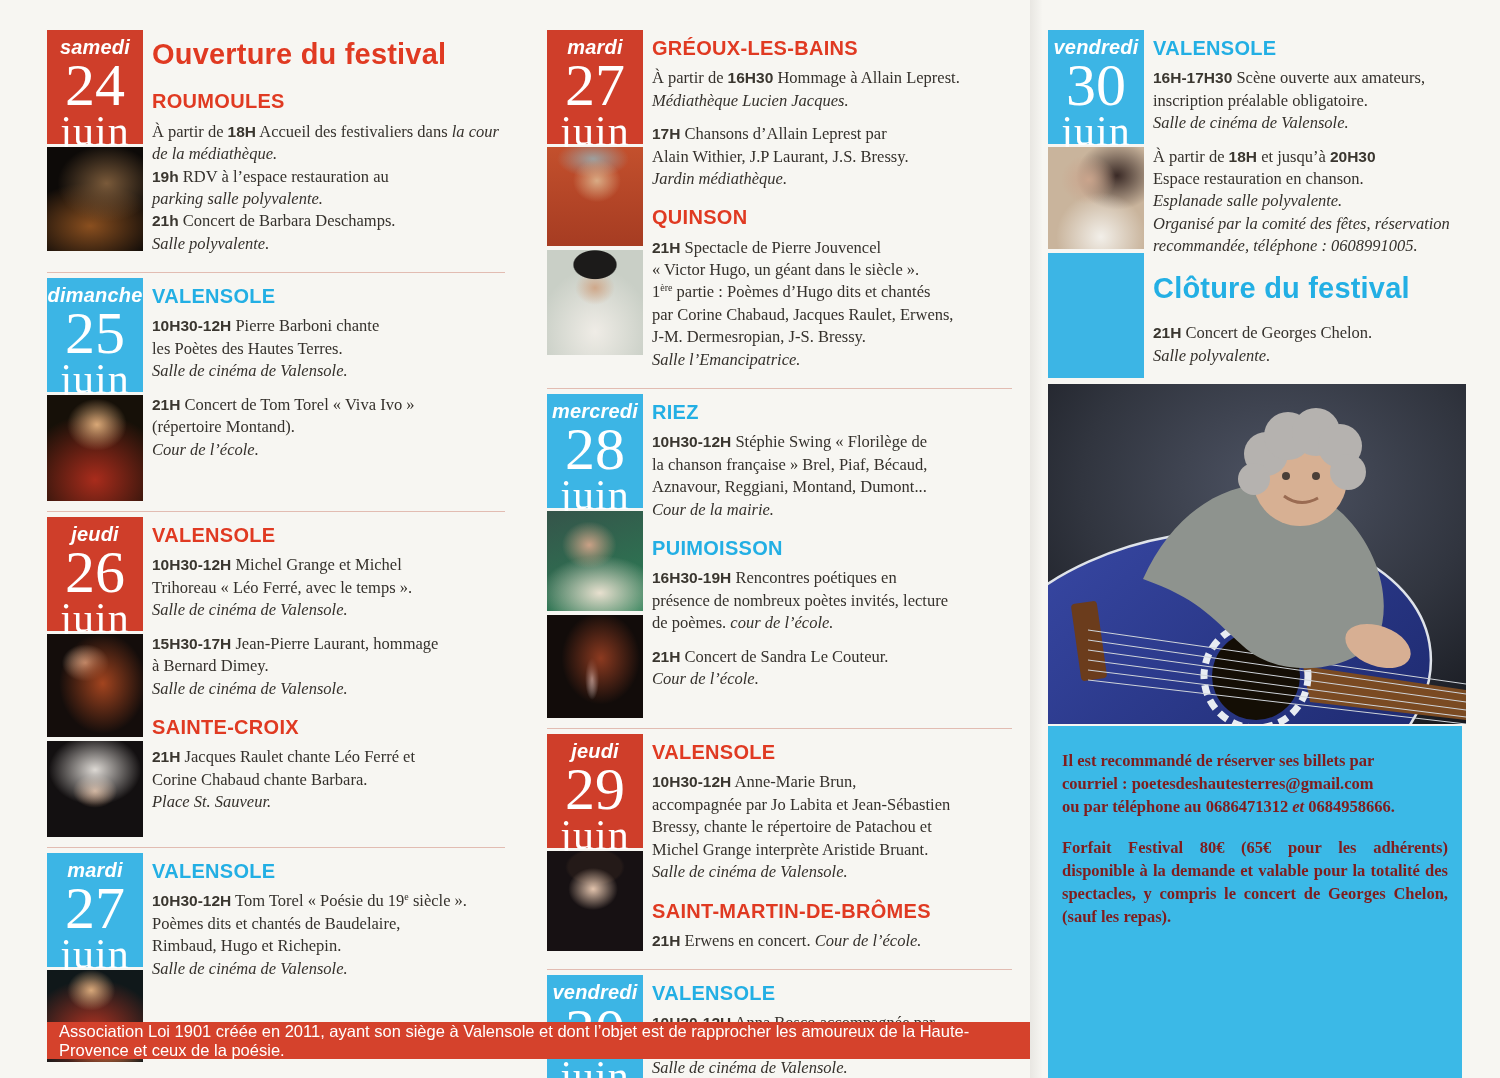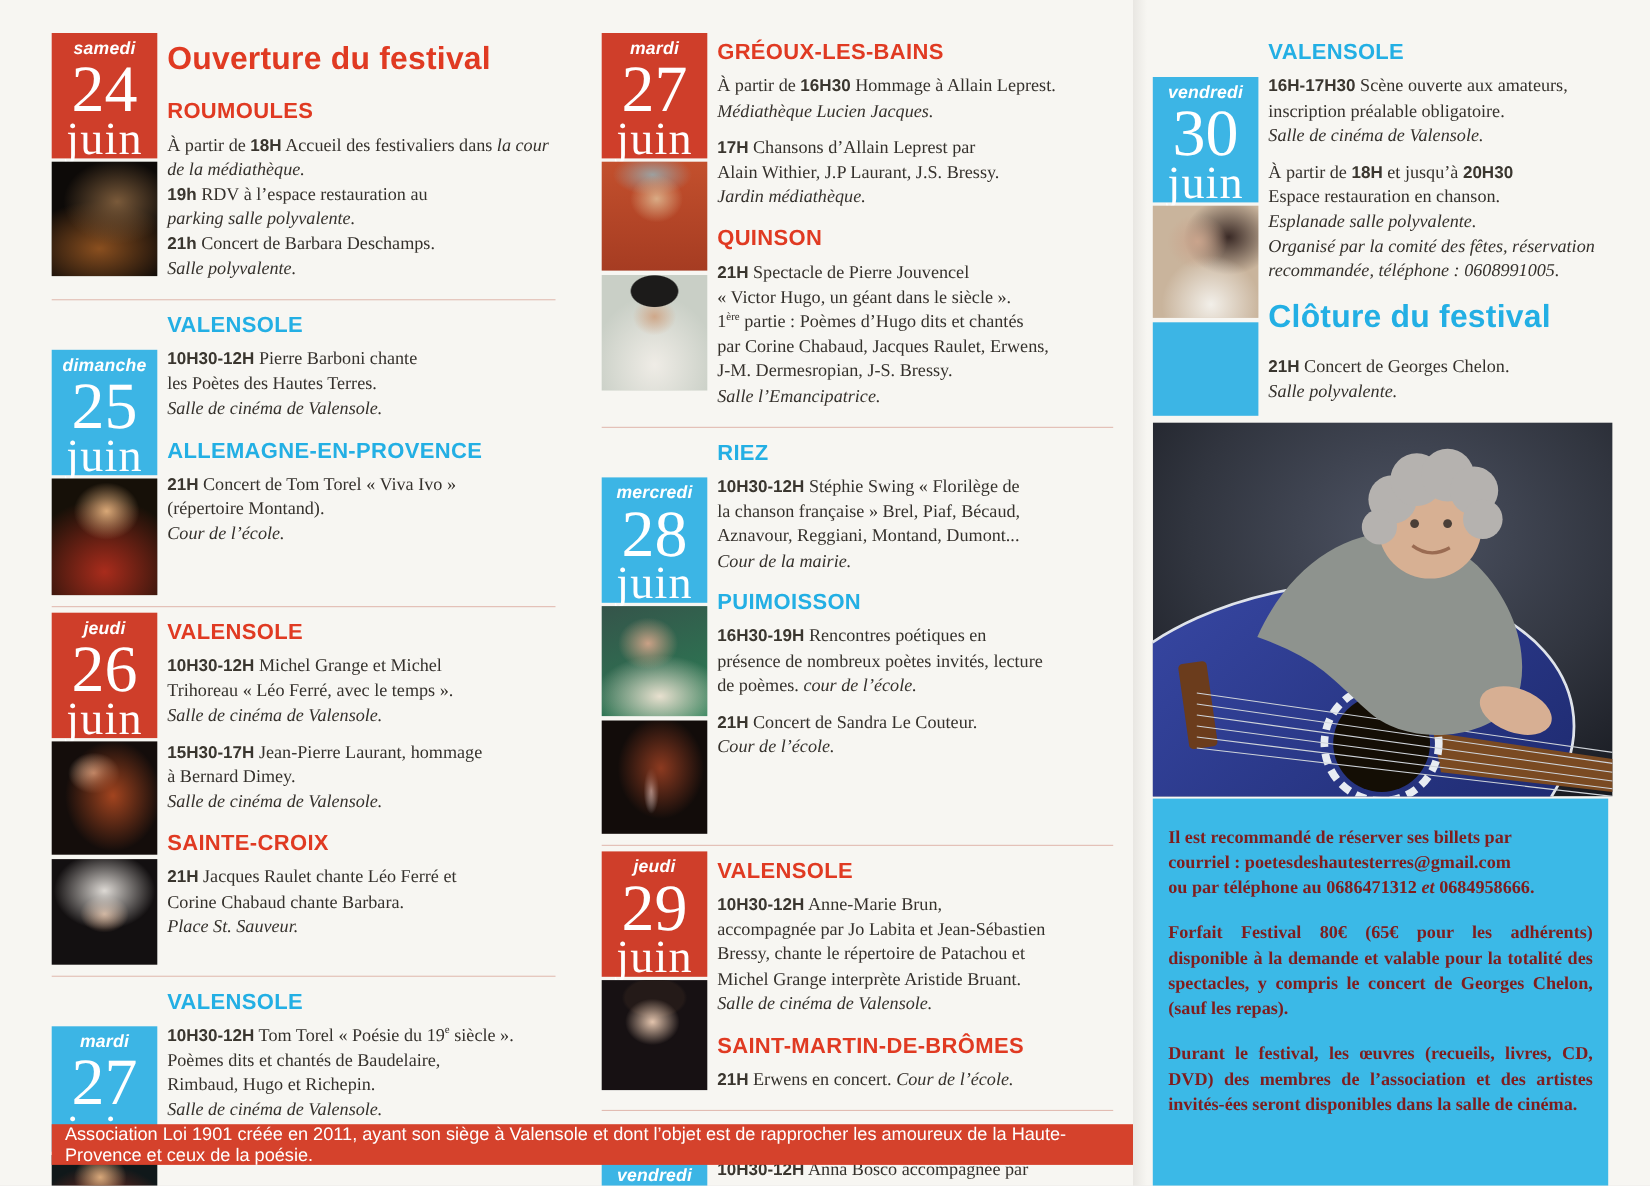--- a/index.html
+++ b/index.html
@@ -10,23 +10,23 @@
   #col0{left:47px;width:458px;}
   #col1{left:547px;width:465px;}
   #col2{left:1048px;width:418px;}
   .day-section{display:grid;grid-template-columns:96px 1fr;column-gap:9px;margin:0 0 6px 0;}
   .sep{border-top:1px solid #e2bcb2;margin:2px 0 5px 0;}
   
   .rail{display:flex;flex-direction:column;}
   .badge{width:96px;height:114px;display:flex;flex-direction:column;align-items:center;
          padding-top:7px;box-sizing:border-box;color:#fff;margin-bottom:3px;}
   .badge.red{background:#cf3e2a;}
-  .badge.blue{background:#3cb5e5;margin-top:40px;}
+  .badge.blue{background:#3cb5e5;}
   .badge .day{font-family:"Liberation Sans",sans-serif;font-style:italic;font-weight:bold;
-              font-size:16px;line-height:1;letter-spacing:.2px;}
+              font-size:20px;line-height:1;letter-spacing:.2px;}
   .badge .num{font-family:"Liberation Serif",serif;font-size:60px;line-height:.92;margin-top:1px;}
   .badge .month{font-family:"Liberation Serif",serif;font-size:42px;line-height:.9;letter-spacing:1px;}
   
   .photo{width:96px;margin-bottom:4px;}
   .fill-blue{background:#3cb5e5;width:96px;flex:1;}
   .ph-l1{background:radial-gradient(70px 55px at 62% 35%,#7a5a3a 0%,rgba(0,0,0,0) 70%),radial-gradient(95px 60px at 45% 76%,#8a4f1f 0%,rgba(0,0,0,0) 72%),#0d0a08;}
   .ph-l2{background:radial-gradient(46px 40px at 52% 28%,#d9a877 0%,rgba(0,0,0,0) 65%),radial-gradient(95px 85px at 50% 80%,#a92c1c 0%,rgba(0,0,0,0) 78%),#161008;}
   .ph-l3{background:radial-gradient(62px 72px at 58% 48%,#a2441f 0%,rgba(0,0,0,0) 70%),radial-gradient(38px 30px at 40% 28%,#d8b79a 0%,rgba(0,0,0,0) 62%),#140d0b;}
   .ph-l4{background:radial-gradient(72px 55px at 50% 30%,#ddd9d4 0%,rgba(0,0,0,0) 64%),radial-gradient(34px 26px at 50% 52%,#caa183 0%,rgba(0,0,0,0) 65%),#131011;}
   .ph-l5{background:radial-gradient(40px 34px at 46% 22%,#d8a87a 0%,rgba(0,0,0,0) 60%),radial-gradient(88px 70px at 48% 66%,#b03322 0%,rgba(0,0,0,0) 74%),radial-gradient(60px 26px at 62% 90%,#b98648 0%,rgba(0,0,0,0) 70%),#10181a;}
@@ -90,21 +90,20 @@
           <div class="badge blue">
             <span class="day">dimanche</span>
             <span class="num">25</span>
             <span class="month">juin</span>
           </div>
           <div class="photo ph-l2" style="height: 106px;"></div>
         </div>
         <div class="textcol">
           <div class="heading c-blue">VALENSOLE</div>
           <p class="para"><span class="tb ">10H30-12H</span><span class=""> Pierre Barboni chante</span><br><span class="">les Poètes des Hautes Terres.</span><br><span class="it ">Salle de cinéma de Valensole.</span></p>
-          <div class="heading c-blue">ALLEMAGNE-EN-PROVENCE</div>
           <p class="para"><span class="tb ">21H</span><span class=""> Concert de Tom Torel « Viva Ivo »</span><br><span class="">(répertoire Montand).</span><br><span class="it ">Cour de l’école.</span></p>
         </div>
       </div>
       <div class="sep"></div>
       <div class="day-section">
         <div class="rail">
           <div class="badge red">
             <span class="day">jeudi</span>
             <span class="num">26</span>
             <span class="month">juin</span>
@@ -266,20 +265,19 @@
             <circle cx="206" cy="95" r="16"></circle>
         </g>
         <path d="M236,112 q16,12 34,2" stroke="#9a6b52" stroke-width="3" fill="none"></path>
         <circle cx="238" cy="92" r="4" fill="#4a3f38"></circle>
           <circle cx="268" cy="92" r="4" fill="#4a3f38"></circle>
       </svg>
     </div>
     <div class="info-box" id="infobox">
         <p class="para"><span class="">Il est recommandé de réserver ses billets par</span><br><span class="">courriel : poetesdeshautesterres@gmail.com</span><br><span class="">ou par téléphone au 0686471312 </span><span class="it ">et</span><span class=""> 0684958666.</span></p>
         <p class="para just"><span class="">Forfait Festival 80€ (65€ pour les adhérents) disponible à la demande et valable pour la totalité des spectacles, y compris le concert de Georges Chelon, (sauf les repas).</span></p>
-        <p class="para just"><span class="">Durant le festival, les œuvres (recueils, livres, CD, DVD) des membres de l’association et des artistes invités-ées seront disponibles dans la salle de cinéma.</span></p>
       </div>
   </div>
   <div class="fold"></div>
   <div class="footer">
     <span>Association Loi 1901 créée en 2011, ayant son siège à Valensole et dont l’objet est de rapprocher les amoureux de la Haute-Provence et ceux de la poésie.</span>
   </div>
 </div>
 
 </body></html>

